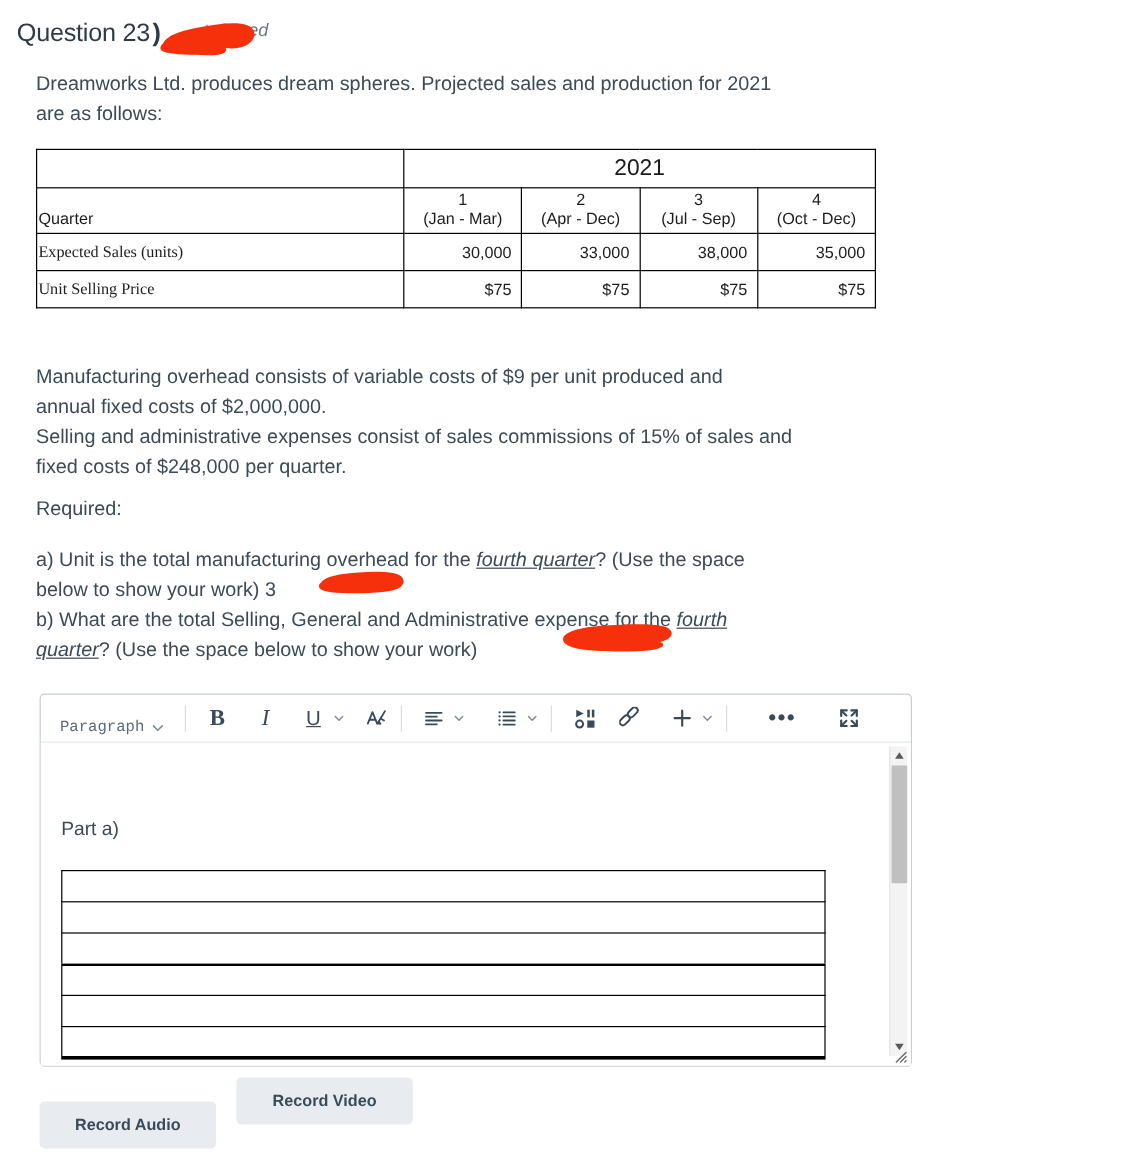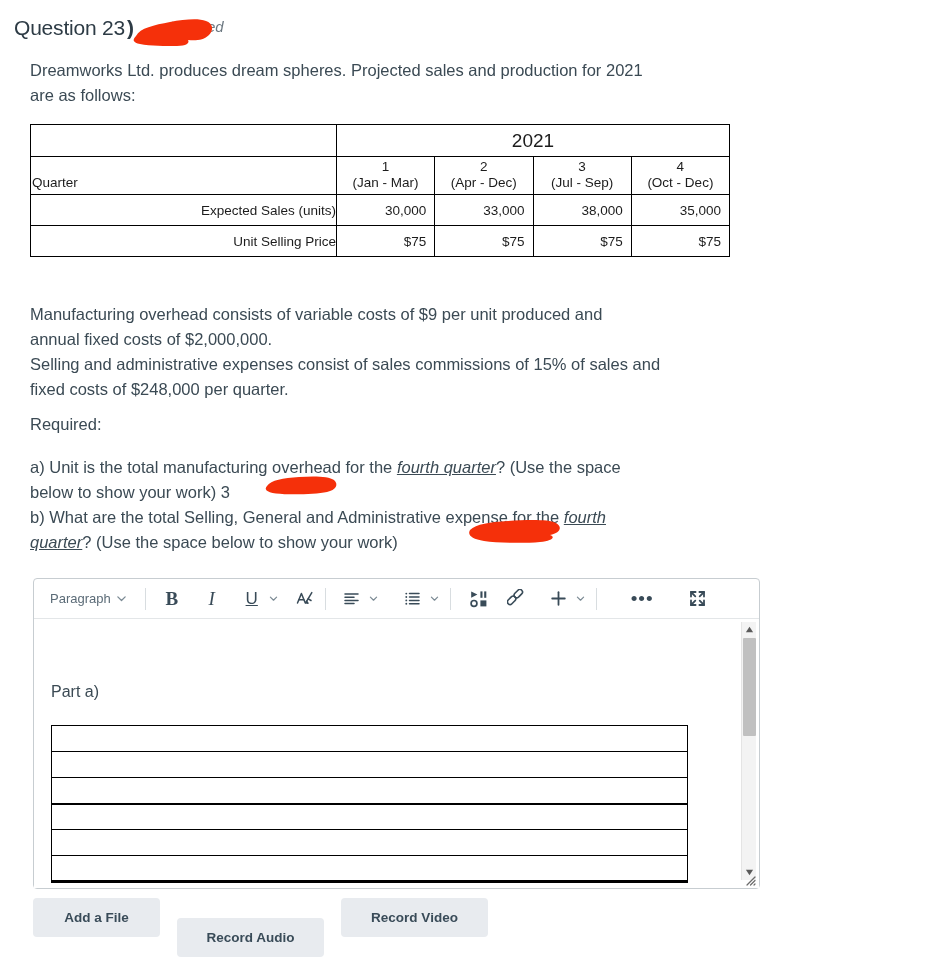--- a/index.html
+++ b/index.html
@@ -58,25 +58,26 @@
     table-layout: fixed;
   }
   .dtable td, .dtable th {
     border: 1px solid #000;
     padding: 0;
     font-weight: normal;
     vertical-align: middle;
   }
   .dtable .lbl {
     width: 306px;
-    text-align: right;
+    text-align: left;
     padding: 0 0 8px 1px;
     height: 31px;
     vertical-align: bottom;
     padding-bottom: 5px;
+    font-family: Liberation Serif, serif;
   }
   .dtable .lblrow {
     height: 31px;
     vertical-align: middle;
     padding-bottom: 0;
   }
   .dtable .num {
     text-align: right;
     padding-right: 8px;
     height: 31px;
@@ -127,22 +128,22 @@
     display: flex; align-items: center; justify-content: center;
     height: 28px; min-width: 26px;
     color: #394b58;
     cursor: pointer;
     border-radius: 3px;
     padding: 0 3px;
   }
   .tb-para {
     font-size: 13px; color: #5b6b77;
     padding: 0 5px 0 10px;
-    display: flex; align-items: center;
-    height: 28px; cursor: pointer;
+    display: flex; align-items: flex-end;
+    height: 28px; cursor: pointer; font-family: Liberation Mono, monospace;
   }
   .chev { width: 13px; height: 13px; display: block; color: #7b8a94; }
   .chev-sm { width: 11px; height: 11px; display: block; color: #7b8a94; }
   .ic { display: block; }
   .bold-g { font-size: 19px; font-weight: bold; font-family: "Liberation Serif", serif; color: #394b58; line-height: 1; }
   .ital-g { font-size: 19px; font-style: italic; font-family: "Liberation Serif", serif; color: #394b58; line-height: 1; }
   .und-g { font-size: 17px; font-family: "Liberation Sans", sans-serif; color: #394b58; text-decoration: underline; line-height: 1; }
   .dots-g { font-size: 19px; color: #394b58; line-height: 0.6; letter-spacing: 1px; }
 
   
@@ -504,18 +505,17 @@
     <div class="resize-grip">
       <svg width="14" height="14" viewBox="0 0 14 14" fill="none" stroke="#6b6b6b" stroke-width="1.2" stroke-linecap="round">
         <path d="M12 4 L4 12"></path>
           <path d="M12 7.5 L7.5 12"></path>
           <path d="M12 11 L11 12"></path>
       </svg>
     </div>
   </div>
 
   <div class="btnrow">
-    <button class="submit-btn b1">Add a File</button>
     <button class="submit-btn b2">Record Audio</button>
     <button class="submit-btn b3">Record Video</button>
   </div>
 
 </div>
 
 </body></html>

